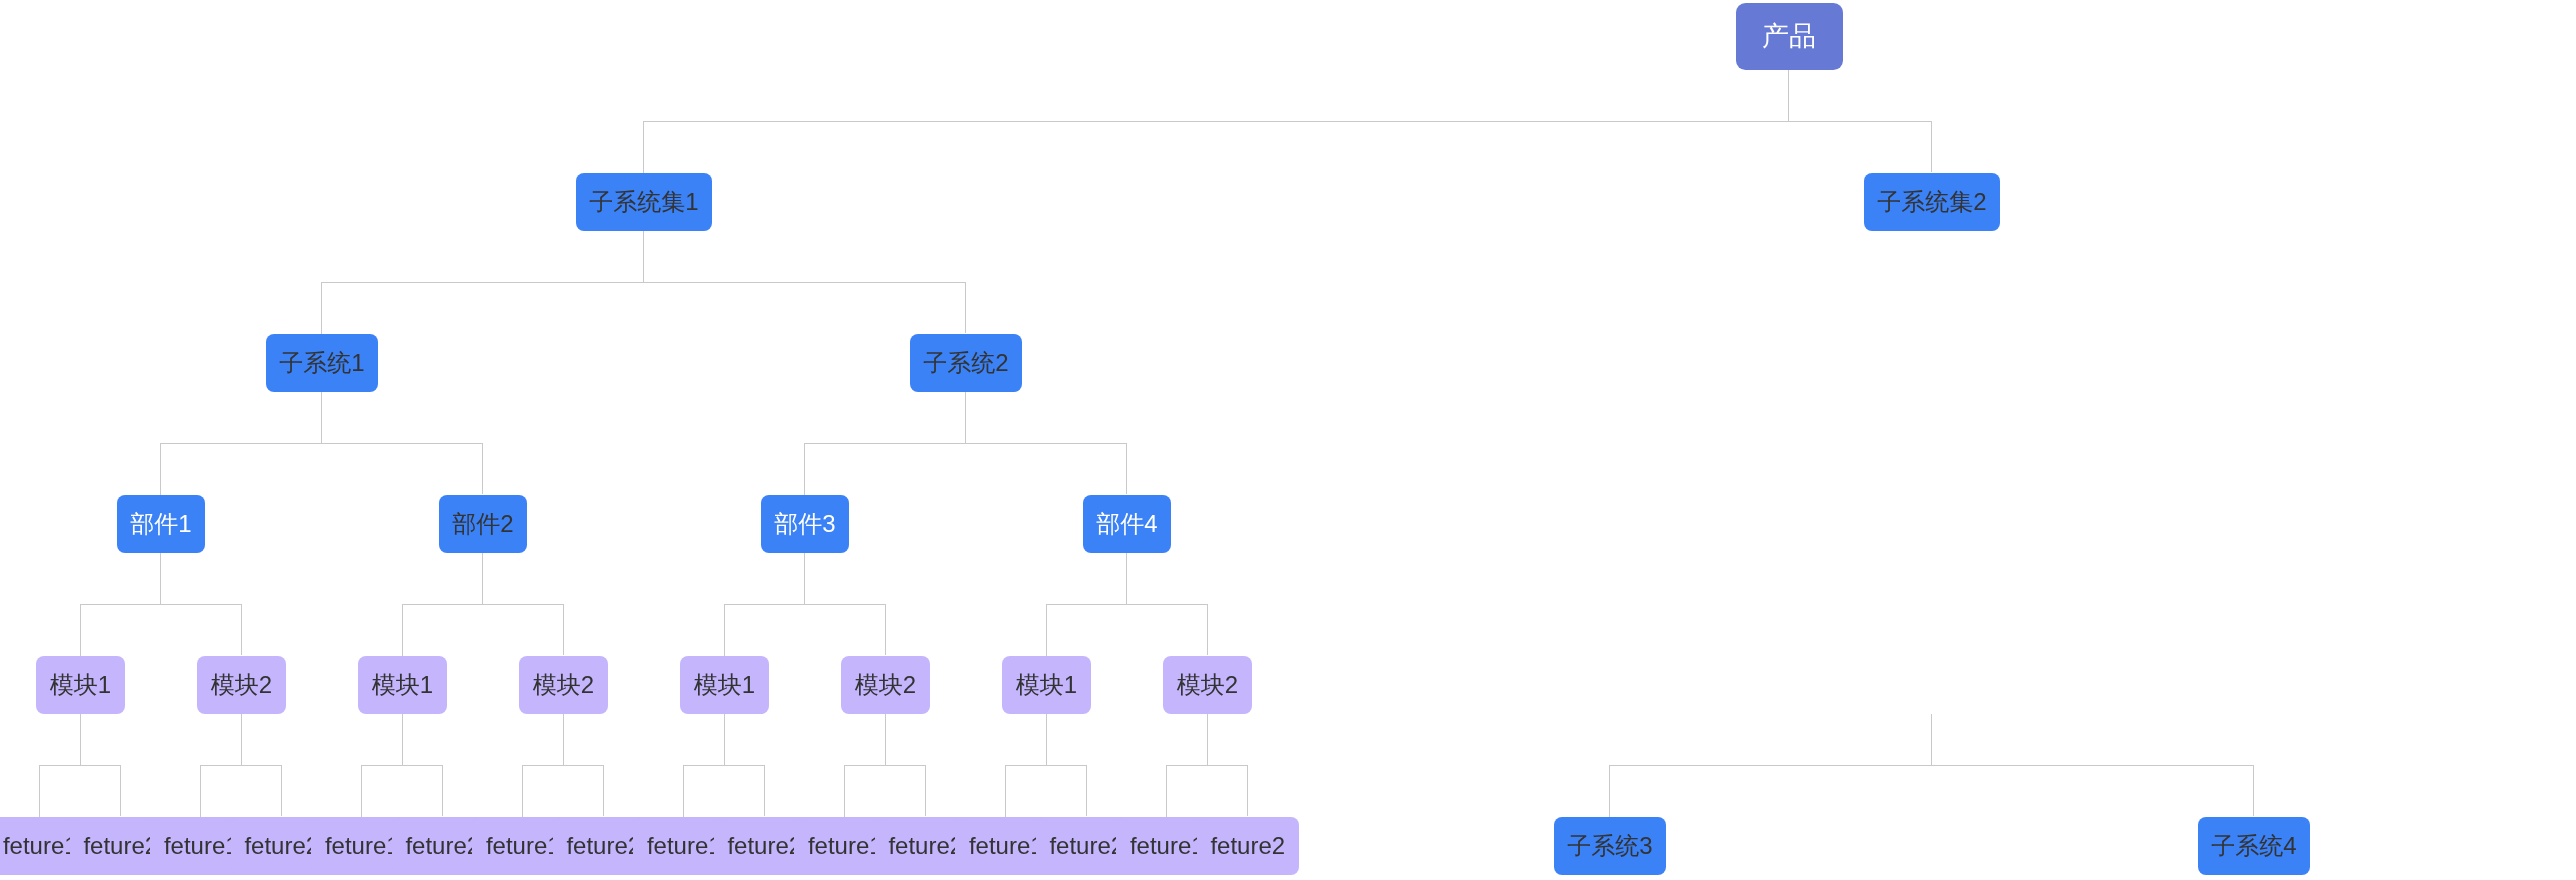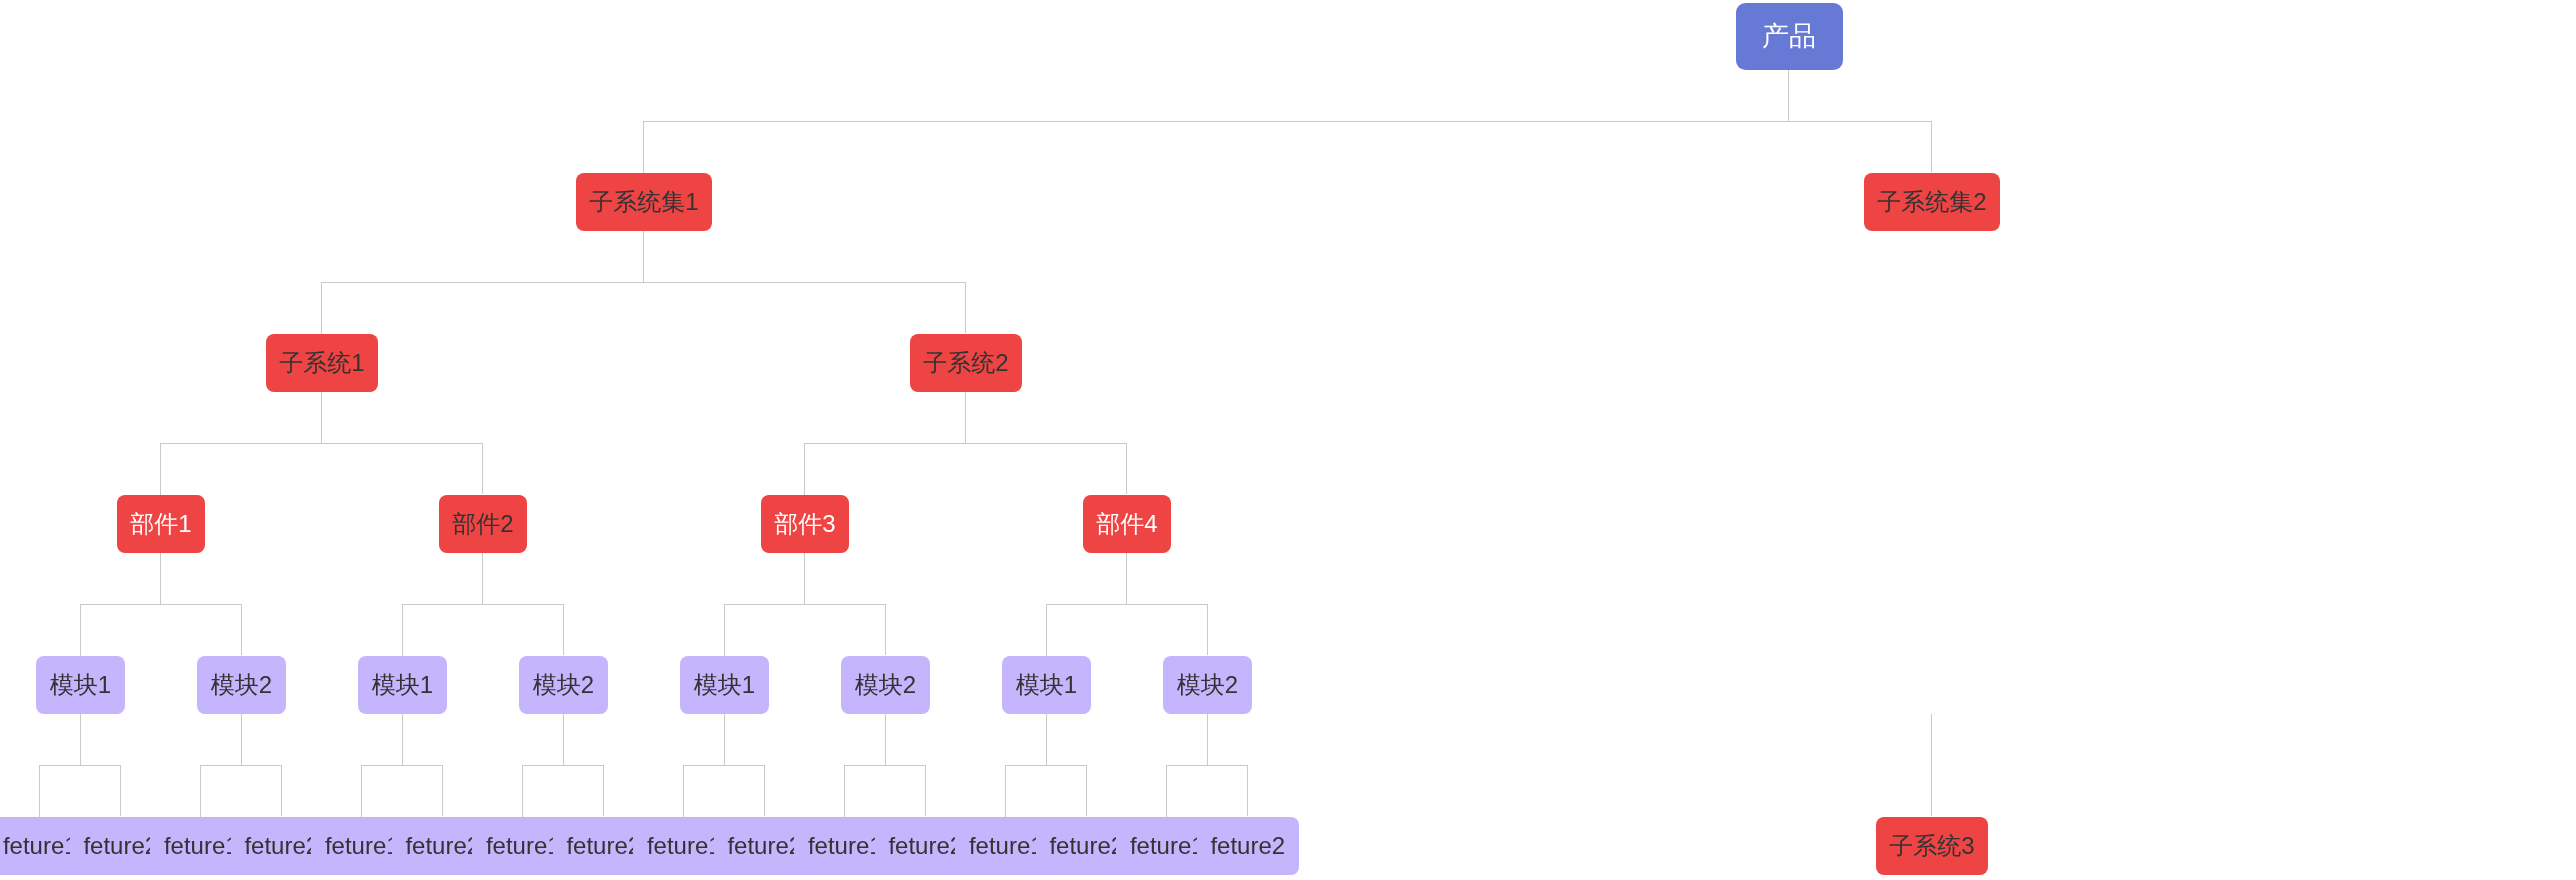--- a/index.html
+++ b/index.html
@@ -100,21 +100,21 @@
   }
   .n-root {
     background: #6679d4;
     color: #ffffff;
     font-size: 27px;
     line-height: 35px;
     padding: 16px 26.5px;
     border-radius: 9.6px;
   }
   .n-purple {
-    background: #ef4444;
+    background: #3b82f6;
     color: #333333;
   }
   .n-purple.t-light { color: #ffffff; text-align: center; }
   .n-gray {
     background: #c4b5fd;
     color: #333333;
   }
 </style>
 </head>
 <body>
@@ -258,20 +258,23 @@
 
           </ul>
         </li>
 
         <li class="branch flex-2">
           <div class="node n-purple">子系统集2</div>
           <ul class="children">
             <li class="branch">
               <div class="node n-purple">子系统3</div>
             </li>
+            <li class="branch">
+              <div class="node n-purple">子系统4</div>
+            </li>
           </ul>
         </li>
 
       </ul>
     </li>
   </ul>
 </div>
 
 
 </body></html>

